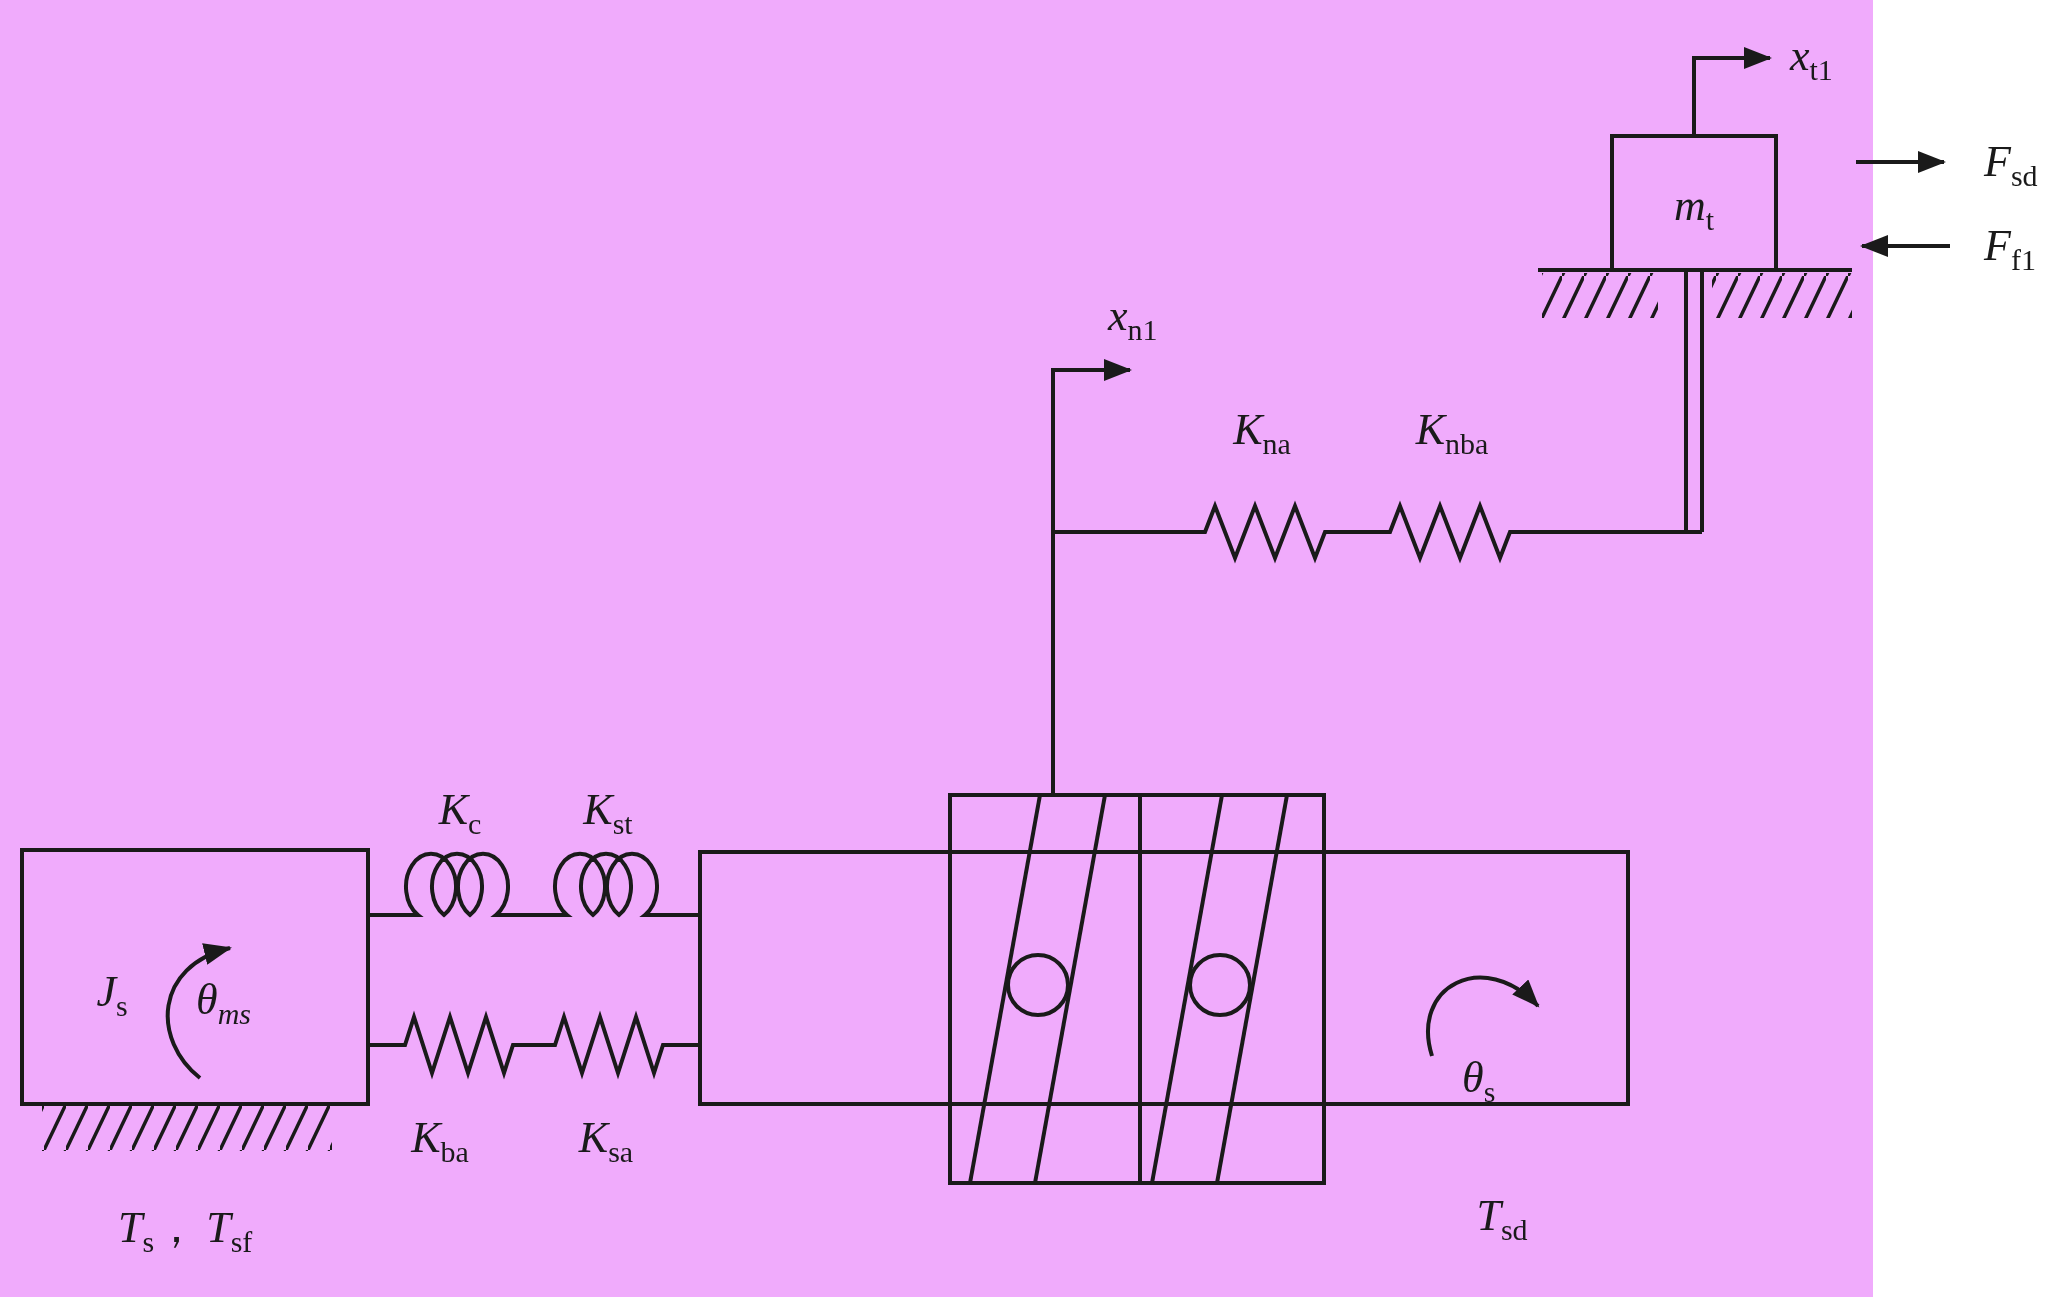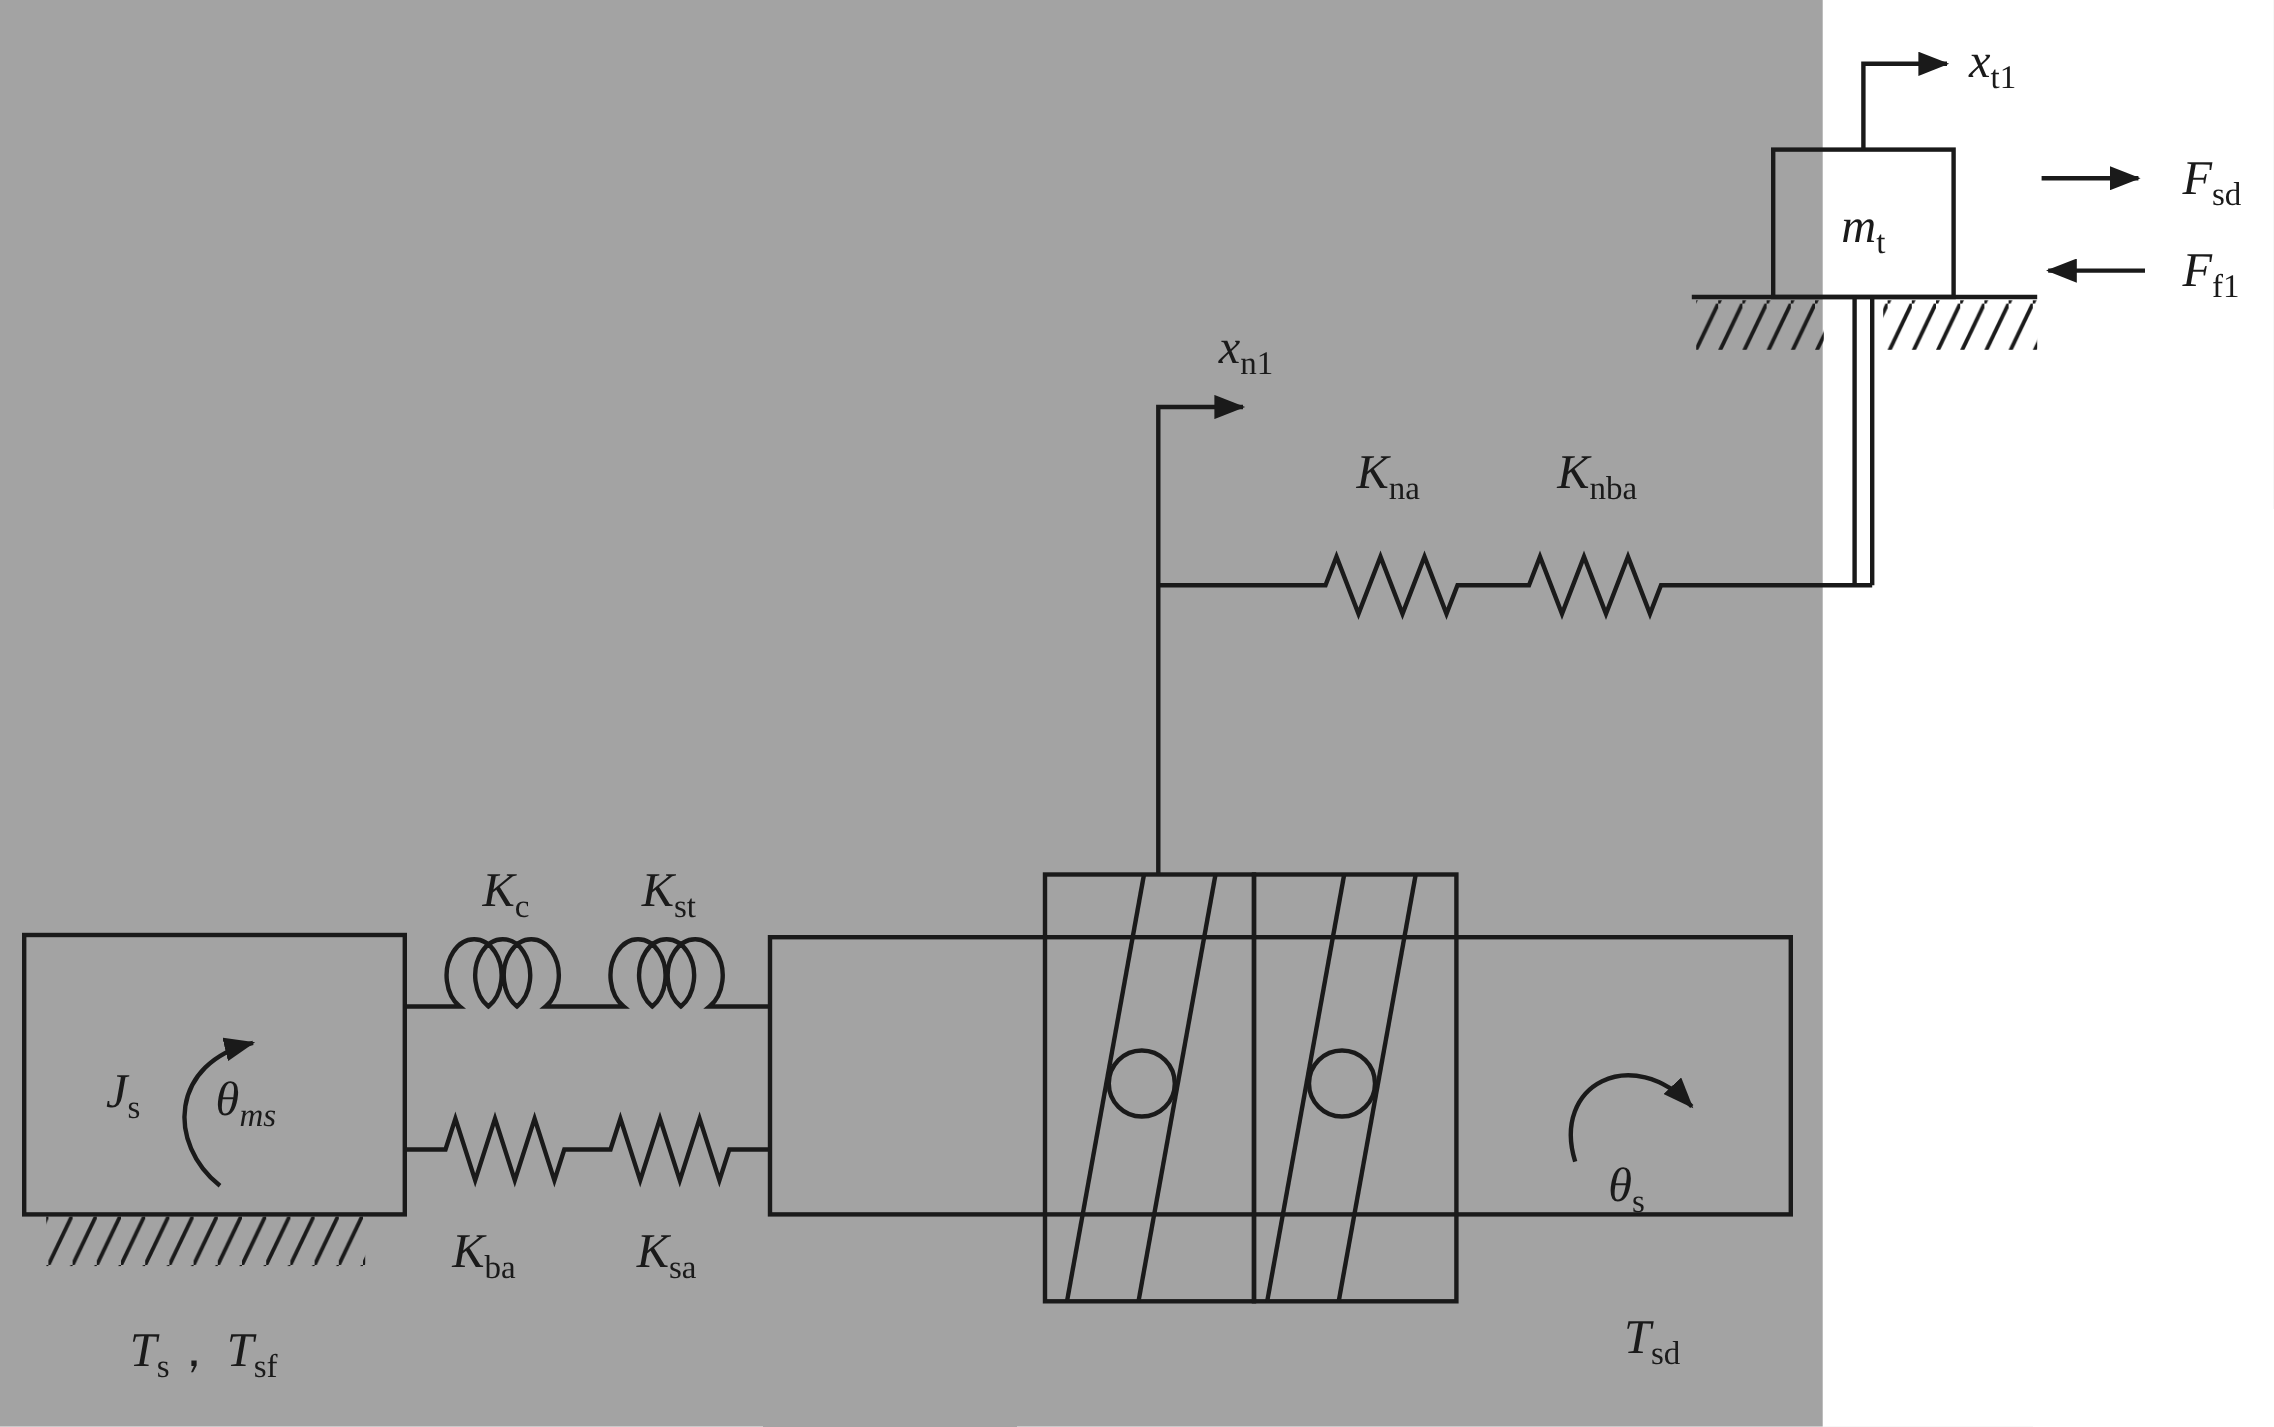--- a/index.html
+++ b/index.html
@@ -1,24 +1,24 @@
 <!DOCTYPE html>
 <html><head>
 <meta charset="utf-8">
 <style>
   html, body {
     margin: 0;
     padding: 0;
     background: #ffffff;
   }
   .stage {
-    width: 1657px;
+    width: 1873px;
     height: 1297px;
     position: relative;
-    background: #a3a3a3;
+    background: #f0abfc;
   }
   svg { display: block; }
   .stk {
     stroke: #1a1a1a;
     stroke-width: 4;
     fill: none;
     stroke-linecap: butt;
     stroke-linejoin: miter;
   }
   .lbl {

